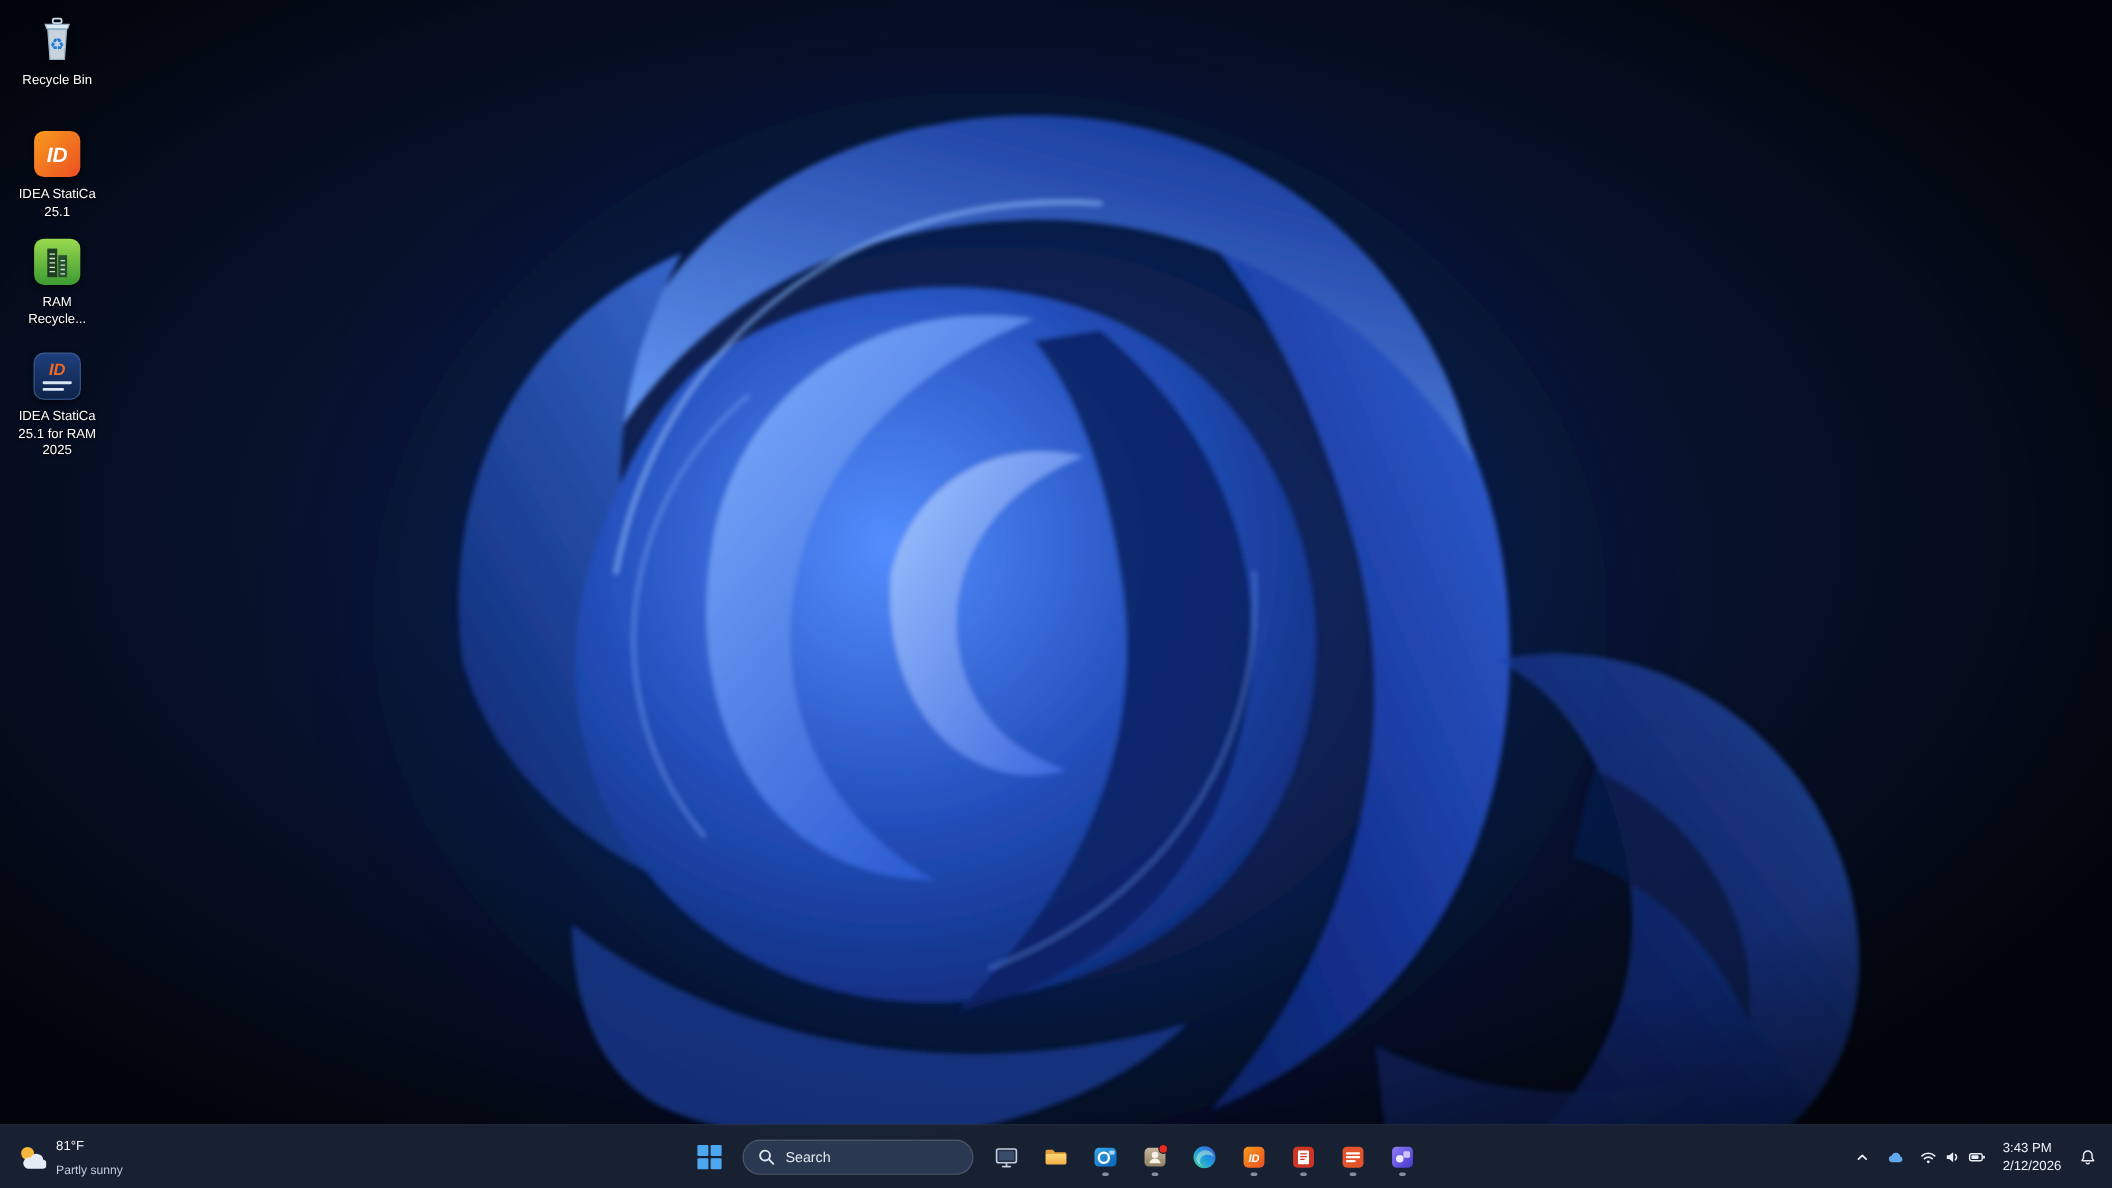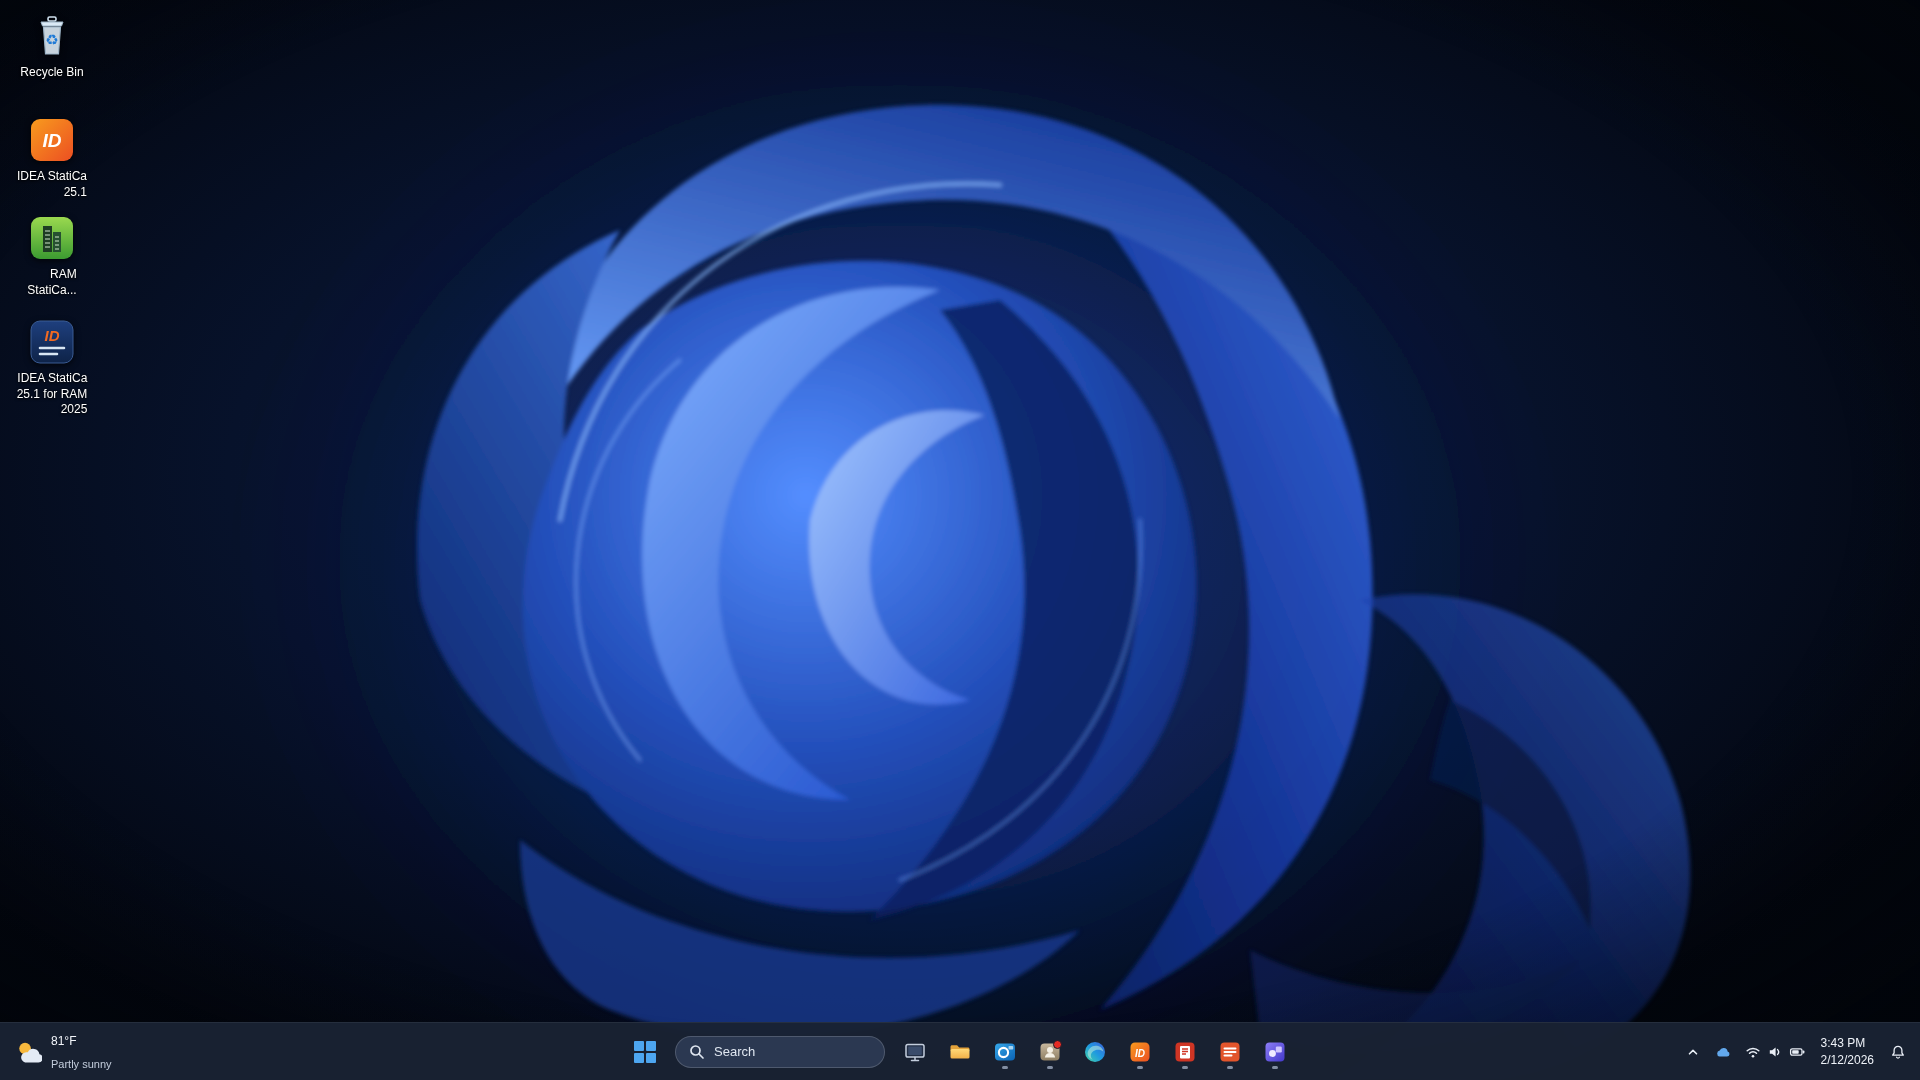--- a/index.html
+++ b/index.html
@@ -7,21 +7,21 @@
               font-family:"Liberation Sans","DejaVu Sans",sans-serif; }
   .screen { position:relative; width:1920px; height:1080px; }
 
   .wallpaper { position:absolute; inset:0; width:100%; height:100%; }
 
   
   .desktop-icons { position:absolute; left:4px; top:0; width:100px; }
   .dicon { position:absolute; left:0; width:96px; display:flex; flex-direction:column;
            align-items:center; gap:5px; cursor:default; border-radius:4px; padding:2px 0; }
   .dicon svg.art { width:48px; height:48px; filter:drop-shadow(0 2px 3px rgba(0,0,0,.65)); }
-  .dicon .lbl { color:#ffffff; font-size:12px; line-height:1.3; text-align:right;
+  .dicon .lbl { color:#ffffff; font-size:12px; line-height:1.3; text-align:center;
                 white-space:pre-line; text-shadow:0 1px 3px rgba(0,0,0,.95),0 0 2px rgba(0,0,0,.85); }
   #di-0 { top:10px; } #di-1 { top:114px; } #di-2 { top:212px; } #di-3 { top:316px; }
 
   
   .taskbar { position:absolute; left:0; right:0; bottom:0; height:58px;
              background:rgba(25,34,51,.97); border-top:1px solid rgba(255,255,255,.06); }
   .tb-left { position:absolute; left:0; top:0; bottom:0; display:flex; align-items:center;
              gap:9px; padding:0 14px; border-radius:6px; cursor:pointer; }
   .wx-text .t1 { font-size:12px; color:#f2f5fa; }
   .wx-text .t2 { font-size:11px; color:#c3cddc; margin-top:10px; }
@@ -162,21 +162,21 @@
           <stop offset="0%" stop-color="#9ad94f"></stop>
               <stop offset="100%" stop-color="#3c9b31"></stop>
         </linearGradient>
           </defs>
         <rect x="3" y="3" width="42" height="42" rx="9" fill="url(#gGreen)"></rect>
         <rect x="15" y="12" width="9" height="26" fill="#1e3d24"></rect>
         <rect x="25" y="18" width="8" height="20" fill="#265031"></rect>
         <path d="M17 17 h5 M17 21 h5 M17 25 h5 M17 29 h5 M17 33 h5 M27 23 h4 M27 27 h4 M27 31 h4 M27 35 h4" stroke="#cfe8c9" stroke-width="1.2"></path>
       </svg>
       <div class="lbl">RAM
-StatiCa...</div>
+Recycle...</div>
     </div>
 
     <div class="dicon" id="di-3">
       <svg class="art" viewBox="0 0 48 48">
         <defs>
             <linearGradient id="gNavy" x1="0" y1="0" x2="0" y2="1">
           <stop offset="0%" stop-color="#1e3f7e"></stop>
               <stop offset="100%" stop-color="#0e2348"></stop>
         </linearGradient>
           </defs>

